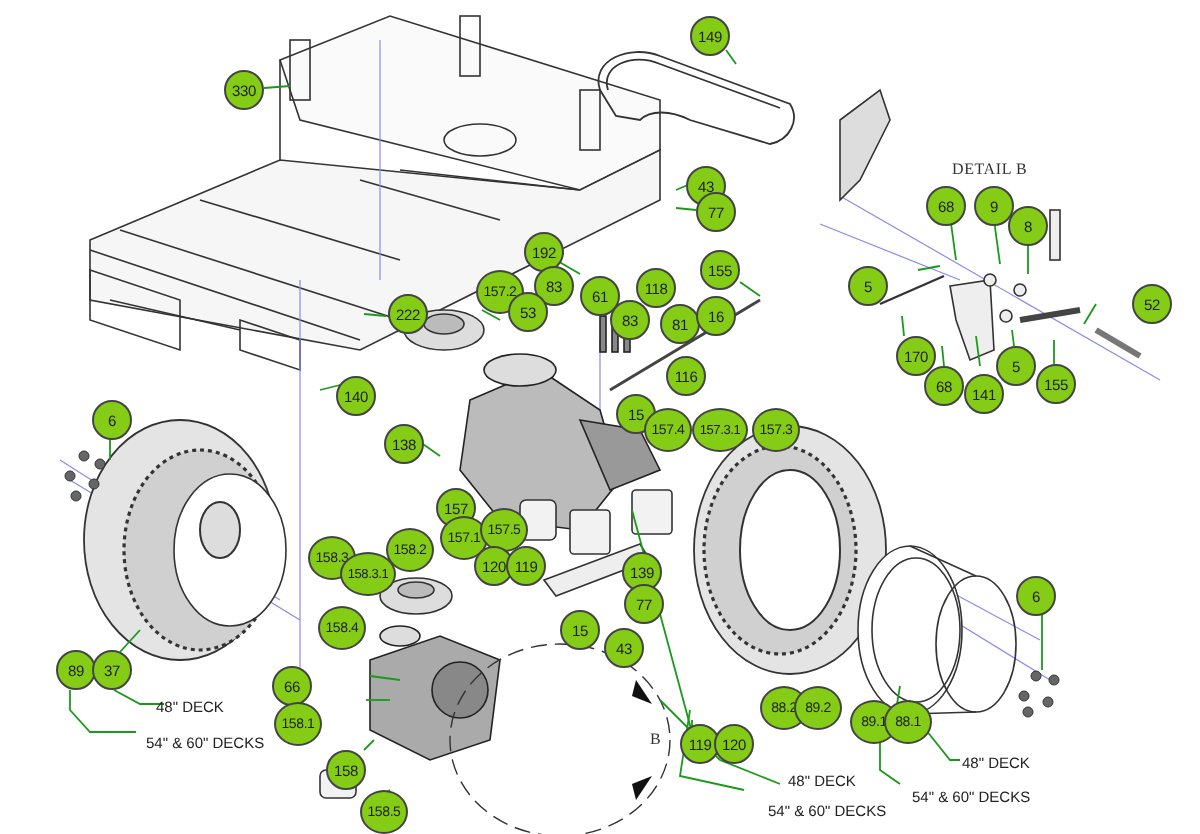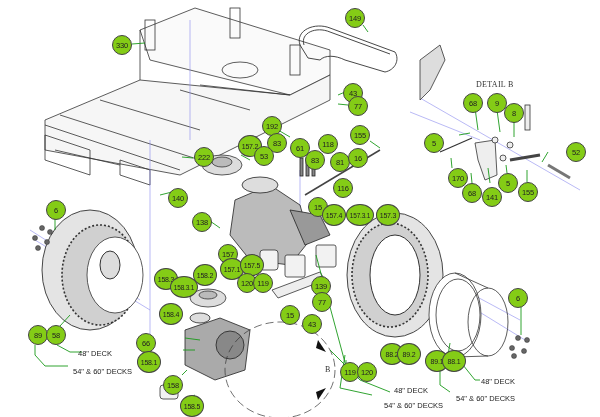--- a/index.html
+++ b/index.html
@@ -213,21 +213,21 @@
 <div class="callout xwide" style="left:170px;top:276px">158.3.1</div>
 <div class="callout wide" style="left:193px;top:264px">158.2</div>
 <div class="callout" style="left:237px;top:273px">120</div>
 <div class="callout" style="left:253px;top:273px">119</div>
 <div class="callout" style="left:311px;top:276px">139</div>
 <div class="callout" style="left:312px;top:292px">77</div>
 <div class="callout" style="left:280px;top:305px">15</div>
 <div class="callout" style="left:302px;top:314px">43</div>
 <div class="callout wide" style="left:159px;top:303px">158.4</div>
 <div class="callout" style="left:28px;top:325px">89</div>
-<div class="callout" style="left:46px;top:325px">58</div>
+<div class="callout" style="left:46px;top:325px">37</div>
 <div class="callout" style="left:136px;top:333px">66</div>
 <div class="callout wide" style="left:137px;top:351px">158.1</div>
 <div class="callout" style="left:163px;top:375px">158</div>
 <div class="callout wide" style="left:180px;top:395px">158.5</div>
 <div class="callout" style="left:340px;top:362px">119</div>
 <div class="callout" style="left:357px;top:362px">120</div>
 <div class="callout wide" style="left:380px;top:343px">88.2</div>
 <div class="callout wide" style="left:397px;top:343px">89.2</div>
 <div class="callout wide" style="left:425px;top:350px">89.1</div>
 <div class="callout wide" style="left:442px;top:350px">88.1</div>

